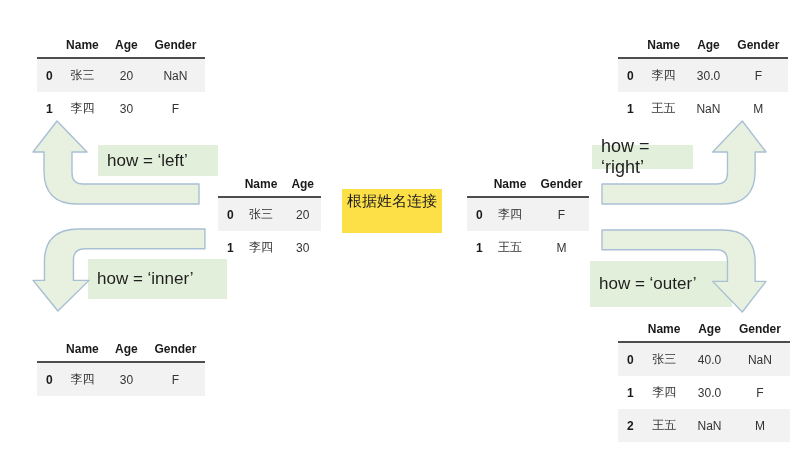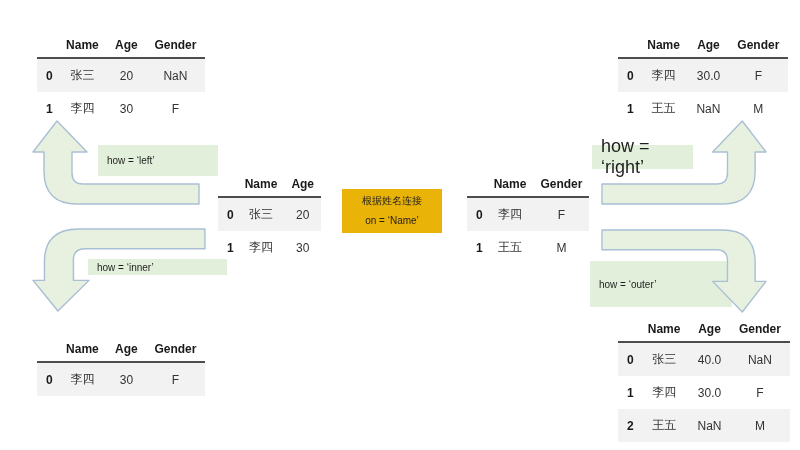--- a/index.html
+++ b/index.html
@@ -24,39 +24,39 @@
   .ptable tr.stripe { background:#f2f2f2; }
   
   .arrow { position:absolute; z-index:2; }
   .arrow path { fill:#e8f1e0; stroke:#a9bfd4; stroke-width:1.4; stroke-linejoin:round; }
   .flip-x  { transform:scaleX(-1); }
   .flip-y  { transform:scaleY(-1); }
   .flip-xy { transform:scale(-1,-1); }
   
   .how-label {
     position:absolute; z-index:1; background:#e2efda; color:#1f1f1f;
-    display:flex; align-items:center; padding-left:9px; font-size:10px;
+    display:flex; align-items:center; padding-left:9px; font-size:17px;
   }
   .center-note {
-    position:absolute; z-index:1; background:#eab308; color:#1f1f1f;
-    text-align:center; font-size:10px; line-height:20px; padding-top:2px;
+    position:absolute; z-index:1; background:#fde047; color:#1f1f1f;
+    text-align:center; font-size:15px; line-height:20px; padding-top:2px;
   }
   
   #tbl-top-left     { left:37px;  top:33px;  width:168px; }
   #tbl-top-right    { left:618px; top:33px;  width:170px; }
   #tbl-mid-left     { left:218px; top:172px; width:91px;  }
   #tbl-mid-right    { left:467px; top:172px; width:112px; }
   #tbl-bottom-left  { left:37px;  top:337px; width:168px; }
   #tbl-bottom-right { left:618px; top:317px; width:172px; }
   #arr-left-up    { left:31px;  top:119px; width:170px; height:88px; }
   #arr-left-down  { left:31px;  top:226px; width:176px; height:87px; }
   #arr-right-up   { left:600px; top:119px; width:168px; height:88px; }
   #arr-right-down { left:600px; top:227px; width:168px; height:87px; }
   #lbl-left  { left:98px;  top:145px; width:111px; height:31px; }
-  #lbl-inner { left:88px;  top:259px; width:130px; height:16px; }
+  #lbl-inner { left:88px;  top:259px; width:130px; height:40px; }
   #lbl-right { left:592px; top:145px; width:92px;  height:24px; font-size:18px; }
   #lbl-outer { left:590px; top:261px; width:133px; height:46px; }
   #center-note { left:342px; top:189px; width:100px; height:42px; }
 </style>
 </head>
 <body>
 
 <div class="stage">
 
   <div class="ptable" id="tbl-top-left">
@@ -223,16 +223,15 @@
     <path d="M26 2 L56 33 L41 33 L41 54 Q41 65 52 65 L168 65 L168 85 L46 85 Q13 85 13 52 L13 33 L2 33 Z"></path>
   </svg>
 
   <div class="how-label" id="lbl-left">how = ‘left’</div>
   <div class="how-label" id="lbl-inner">how = ‘inner’</div>
   <div class="how-label" id="lbl-right">how = ‘right’</div>
   <div class="how-label" id="lbl-outer">how = ‘outer’</div>
 
   <div class="center-note" id="center-note">
     <div>根据姓名连接</div>
-    <div>on = ‘Name’</div>
   </div>
 
 </div>
 
 </body></html>

